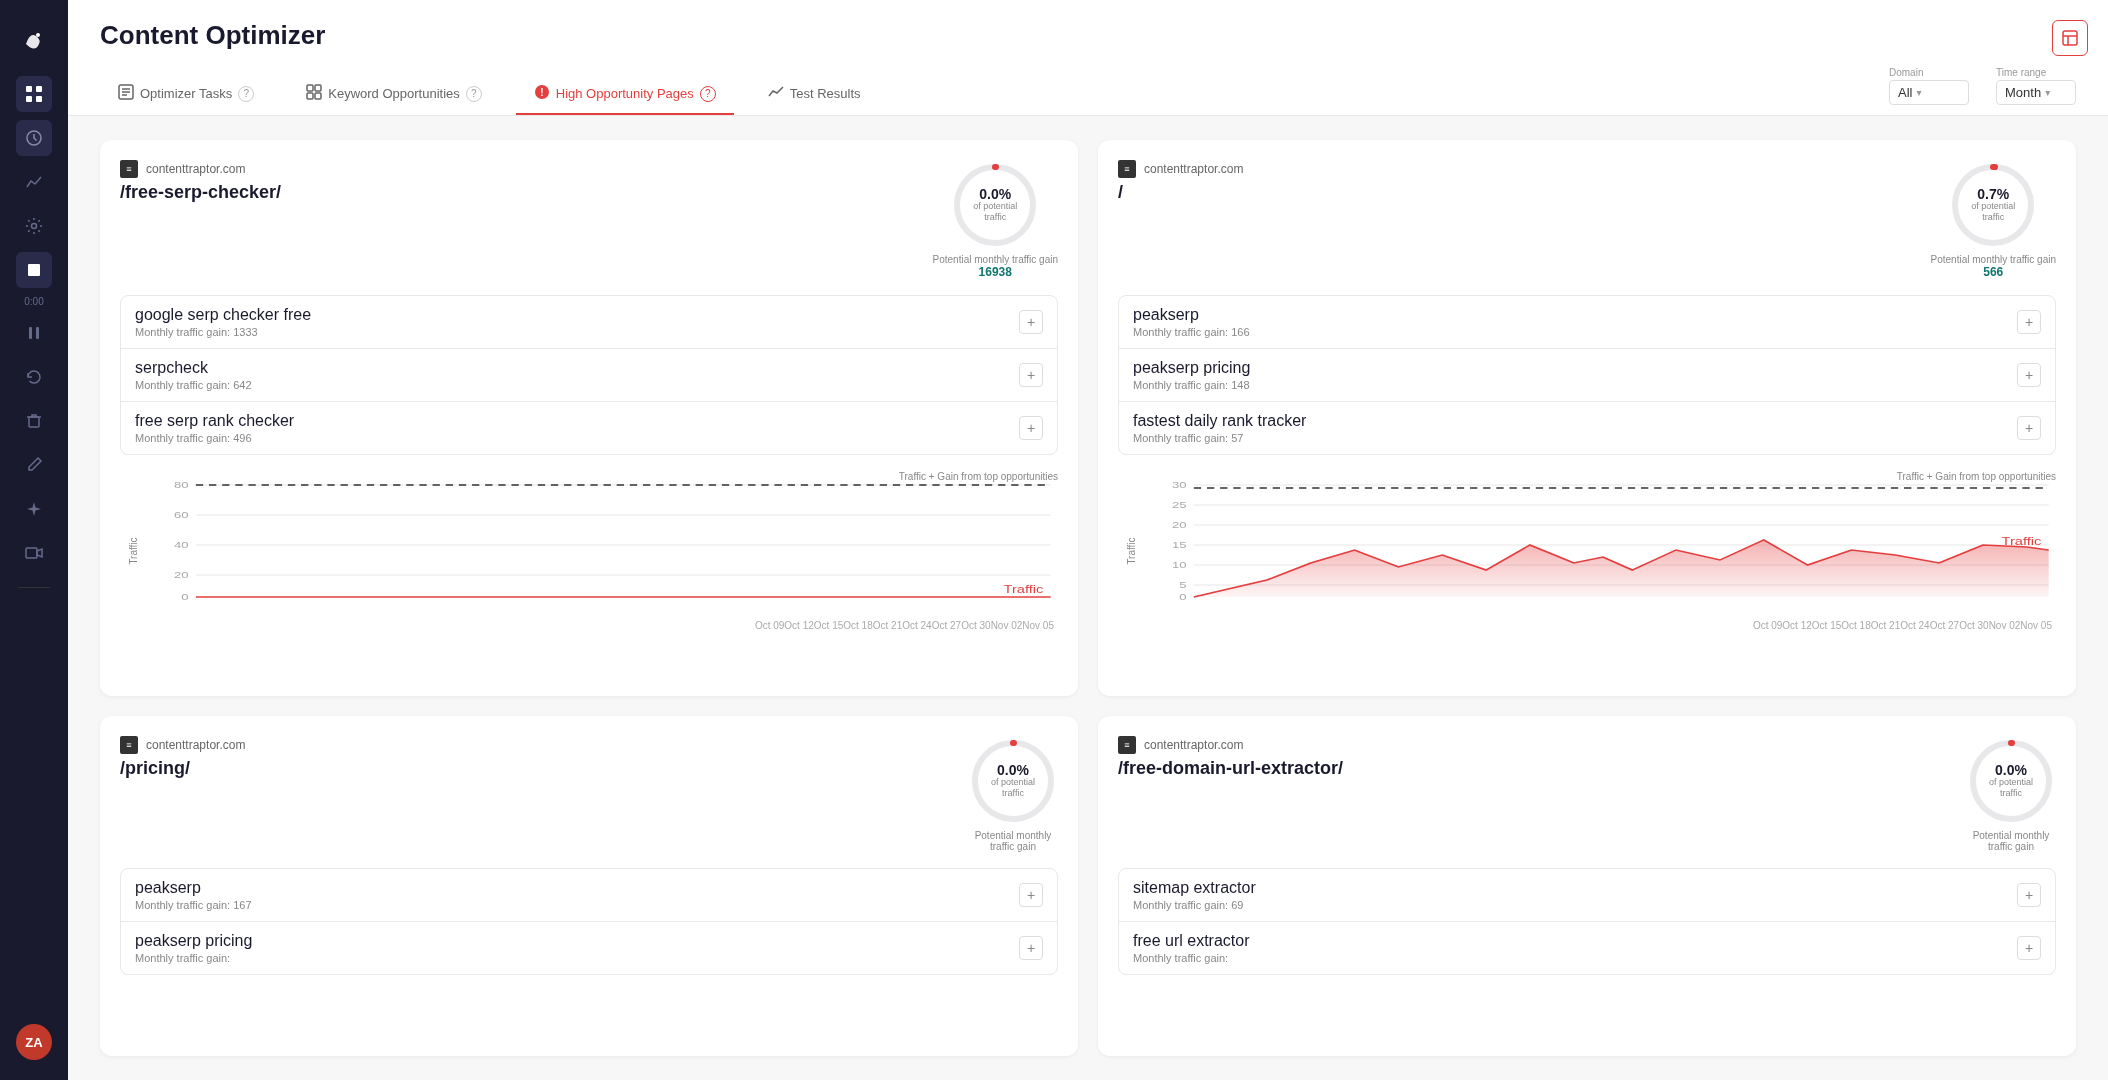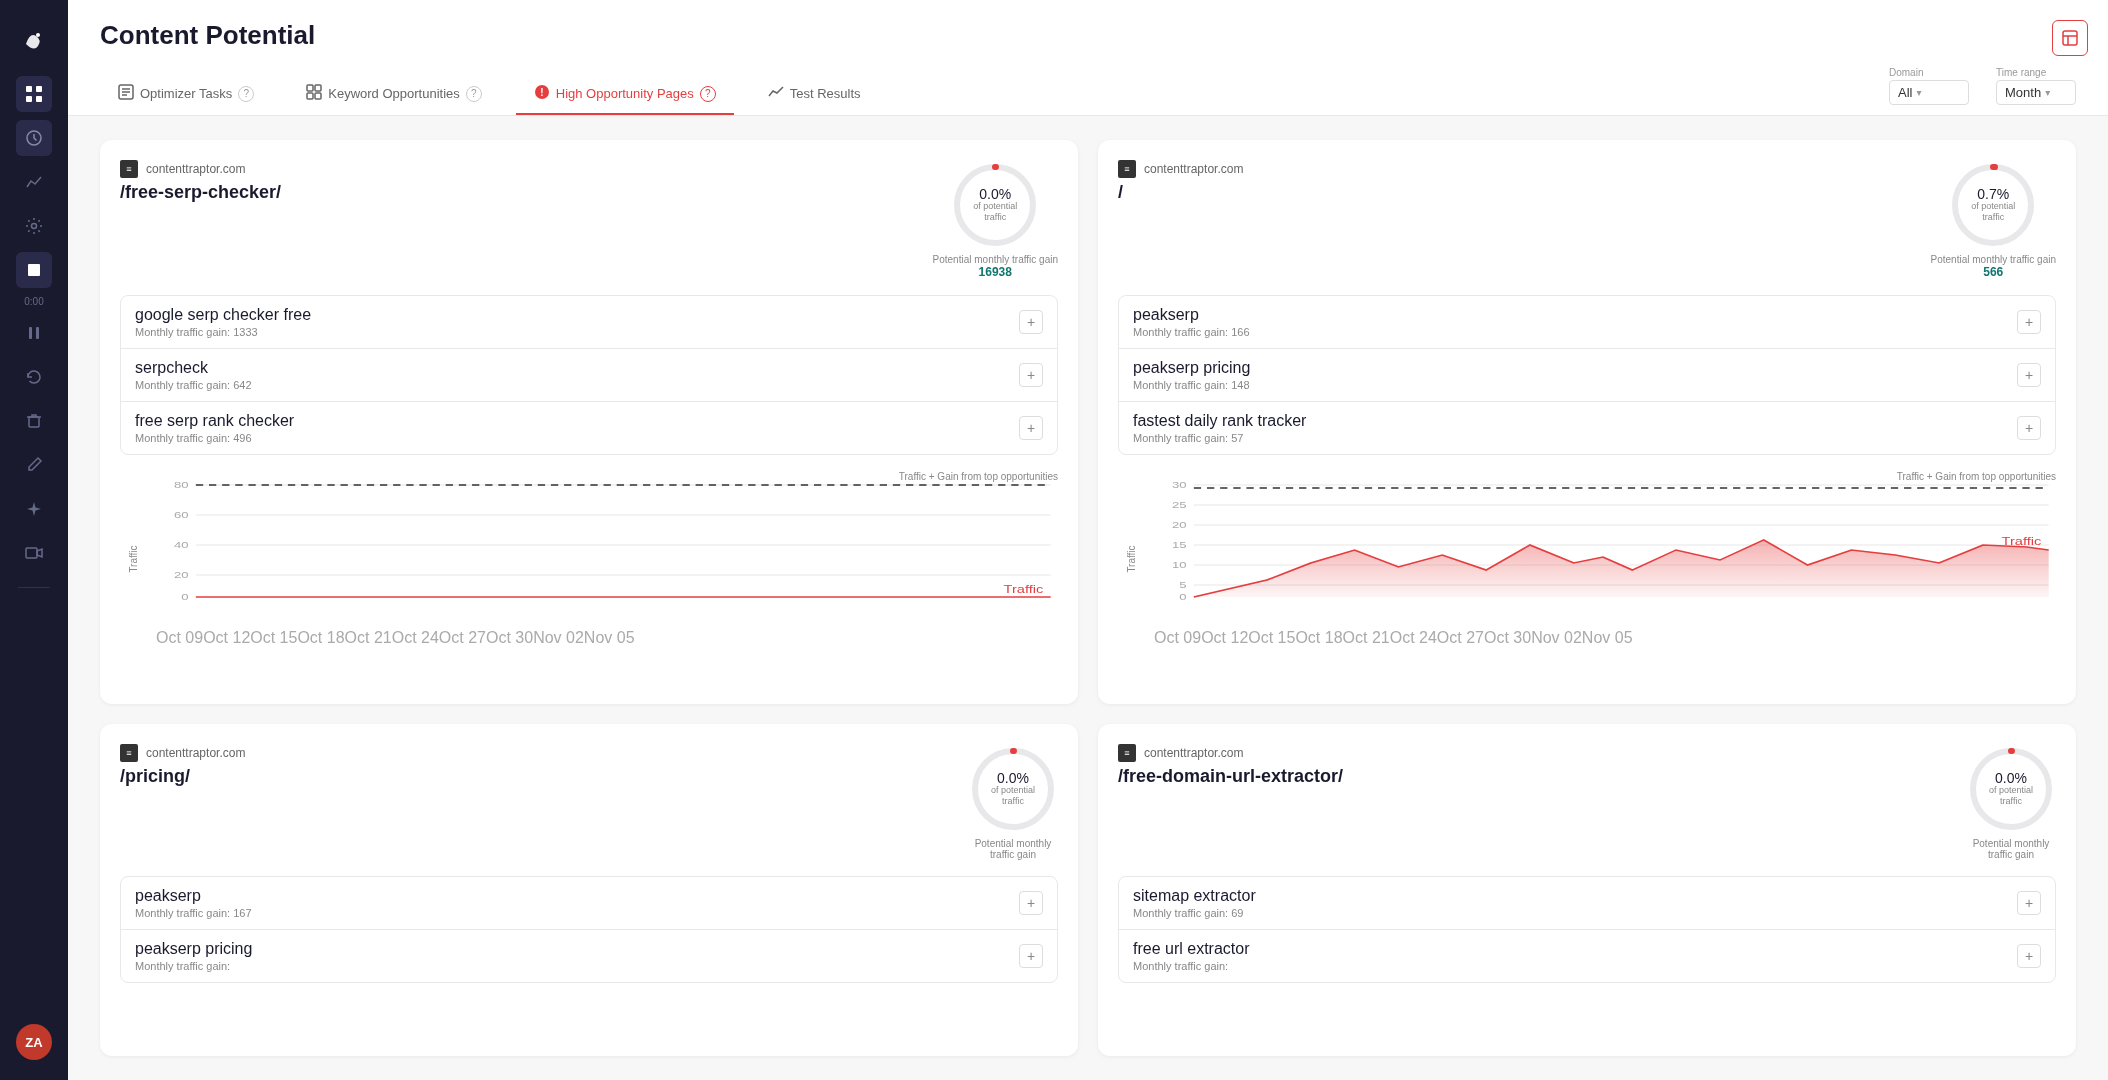--- a/index.html
+++ b/index.html
@@ -190,21 +190,21 @@
       transform: rotate(-90deg);
     }
     .gauge-text {
       position: absolute;
       top: 50%; left: 50%;
       transform: translate(-50%, -50%);
       text-align: center;
     }
     .gauge-percent {
       font-size: 14px;
-      font-weight: 400;
+      font-weight: 700;
       color: #1a1a2e;
       line-height: 1;
     }
     .gauge-label {
       font-size: 9px;
       color: #888;
       line-height: 1.2;
       text-align: center;
     }
     .gauge-monthly {
@@ -242,24 +242,24 @@
       width: 24px; height: 24px;
       border: 1px solid #ddd;
       border-radius: 4px;
       display: flex; align-items: center; justify-content: center;
       cursor: pointer;
       color: #888;
       font-size: 14px;
     }
     .x-labels {
       display: flex;
-      justify-content: flex-start;
-      font-size: 16px;
+      justify-content: flex-end;
+      font-size: 10px;
       color: #aaa;
-      margin-top: 20px;
+      margin-top: 11px;
       padding: 0 4px;
     }
   </style>
 </head>
 <body>
 
 <div class="sidebar">
   <div class="sidebar-logo">
     <svg width="36" height="36" viewBox="0 0 36 36">
       <circle cx="18" cy="18" r="18" fill="#1a1a2e"></circle>
@@ -347,21 +347,21 @@
   </div>
 
   <div class="sidebar-divider"></div>
 
   <div class="sidebar-avatar">ZA</div>
 </div>
 
 <div class="main">
 
   <div class="header">
-    <h1 class="page-title">Content Potential</h1>
+    <h1 class="page-title">Content Optimizer</h1>
     <div style="display:flex; align-items:flex-end;">
       <div class="tabs-row">
 
         <div class="tab">
           <span>
             <svg width="16" height="16" viewBox="0 0 16 16" fill="none" stroke="currentColor" stroke-width="1.5">
               <rect x="1" y="1" width="14" height="14" rx="2"></rect>
               <line x1="4" y1="5" x2="12" y2="5"></line>
                 <line x1="4" y1="8" x2="12" y2="8"></line>
                 <line x1="4" y1="11" x2="9" y2="11"></line>

